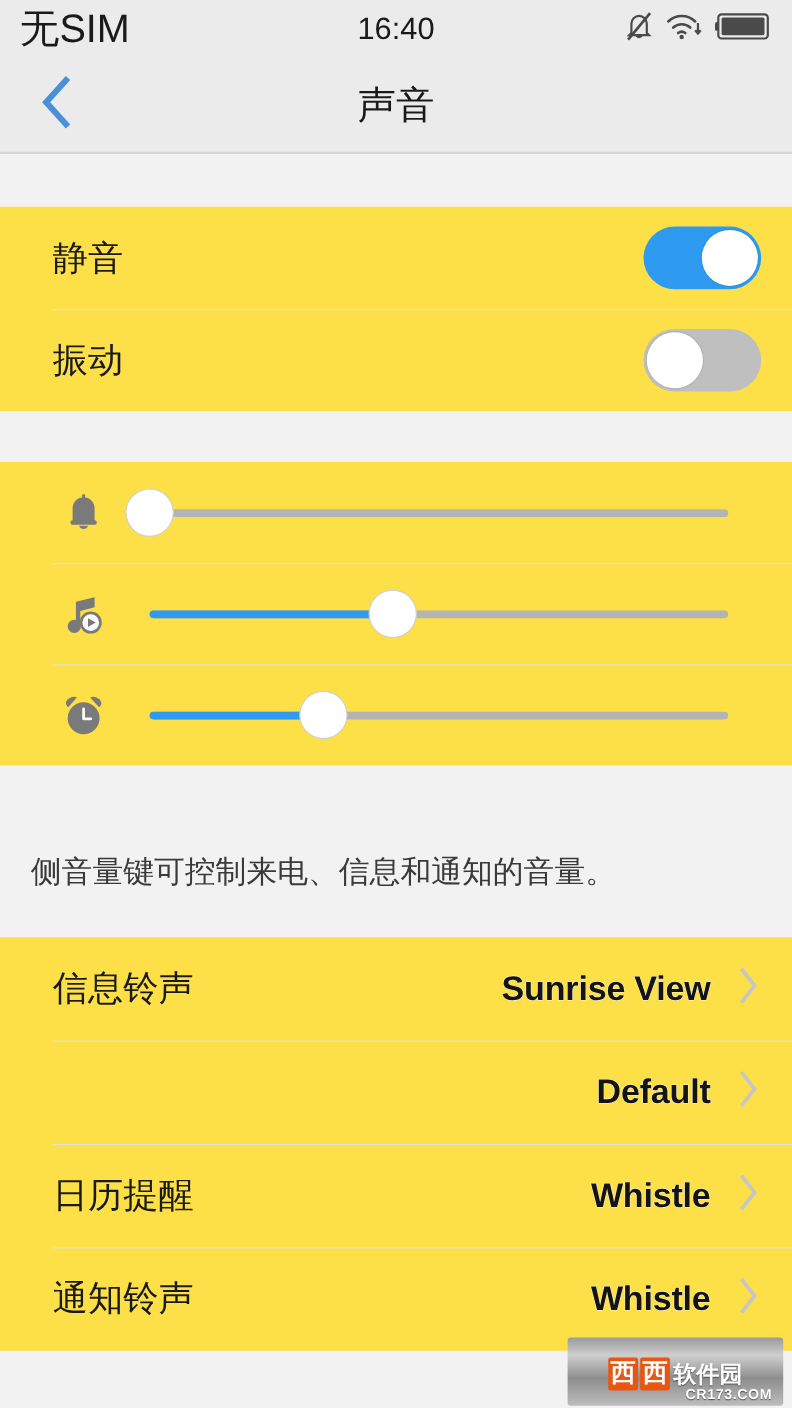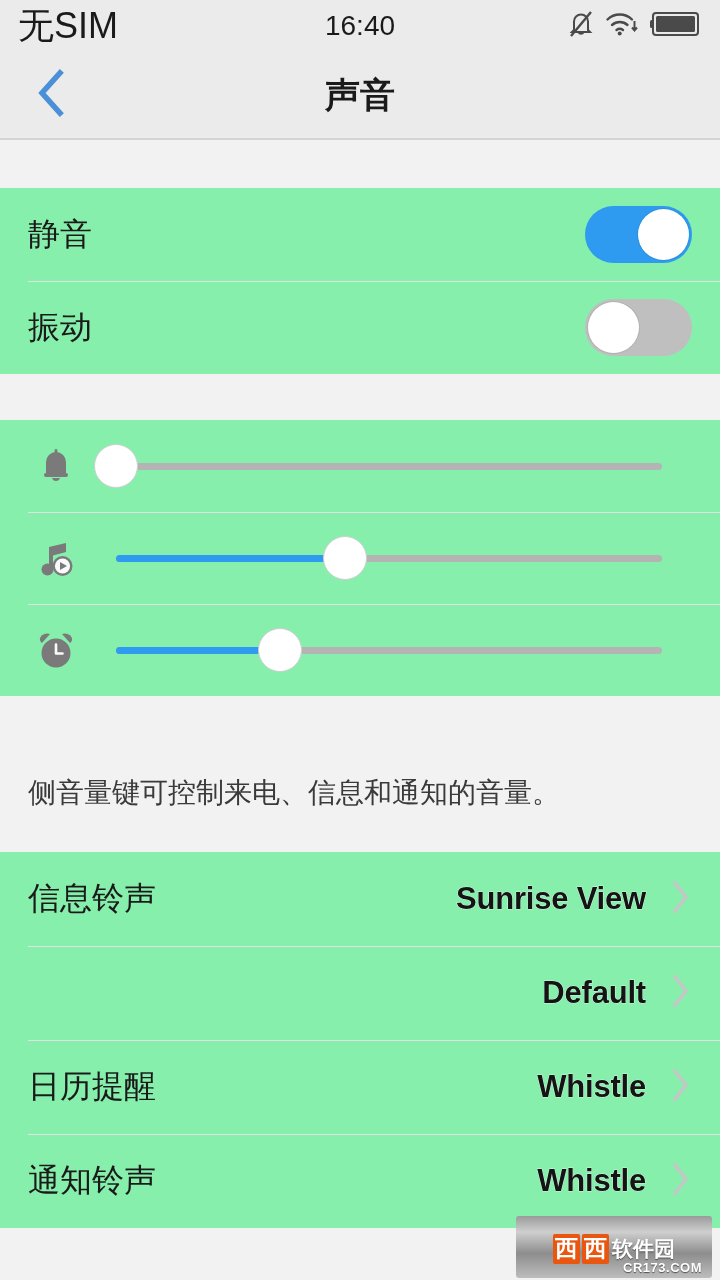--- a/index.html
+++ b/index.html
@@ -68,33 +68,34 @@
     display: flex;
     align-items: center;
     justify-content: center;
   }
   .nav-title {
     position: absolute;
     left: 0; right: 0;
     text-align: center;
     font-size: 35px;
     color: #1a1a1a;
-    font-weight: 700;
+    font-weight: 400;
   }
 
   
   .spacer {
     background: #f2f2f2;
   }
   .sp-1 { height: 48px; }
   .sp-2 { height: 46px; }
   .sp-3 { height: 46px; }
 
   .card {
-    background: #86efac;
+    background: #fde047;
+    padding-left: 20px;
   }
 
   .row {
     display: flex;
     align-items: center;
     padding: 0 28px;
     position: relative;
   }
   .row + .row::before {
     content: "";

